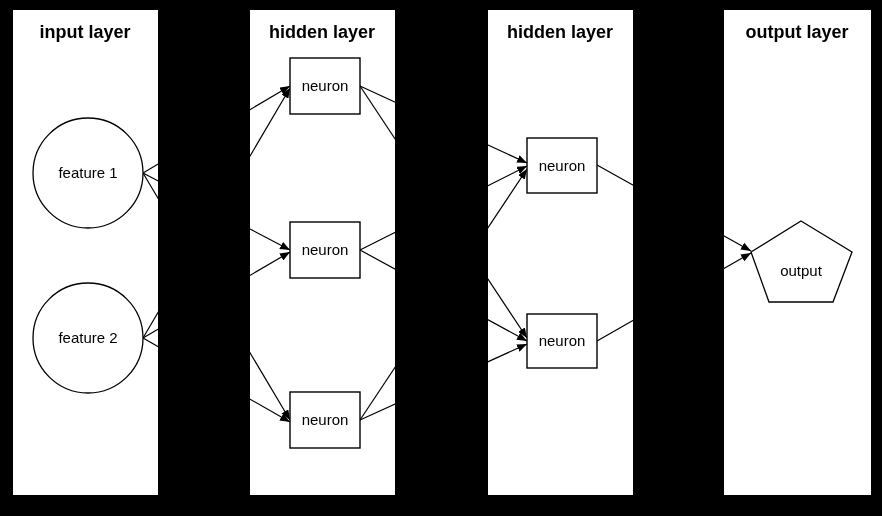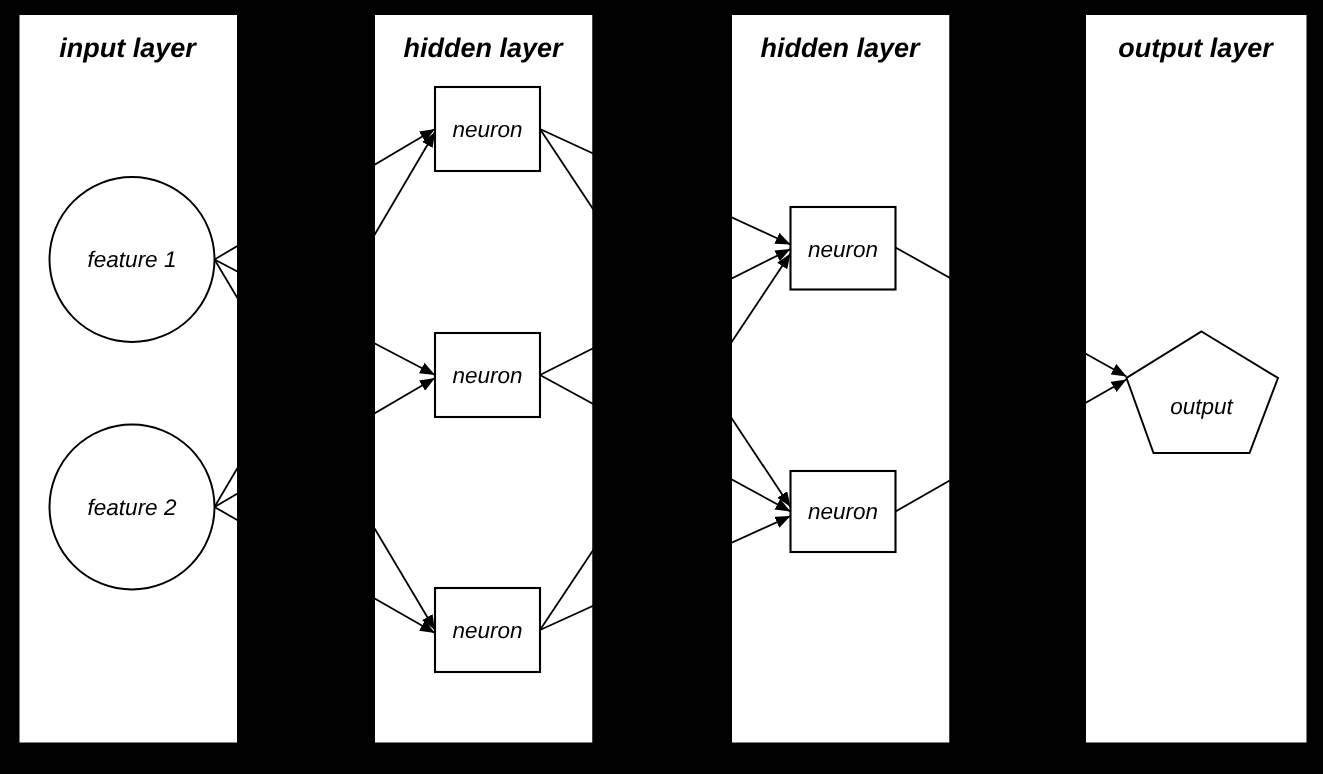--- a/index.html
+++ b/index.html
@@ -7,21 +7,20 @@
     padding: 0;
     background: #000000;
   }
   .stage {
     position: relative;
     width: 882px;
     height: 516px;
     background: #000000;
     overflow: hidden;
     font-family: "Liberation Sans", sans-serif;
-    font-style: italic;
   }
   svg text {
     font-family: "Liberation Sans", sans-serif;
     fill: #000000;
   }
   .layer-title {
     font-size: 18px;
     font-weight: bold;
   }
   .node-label {

